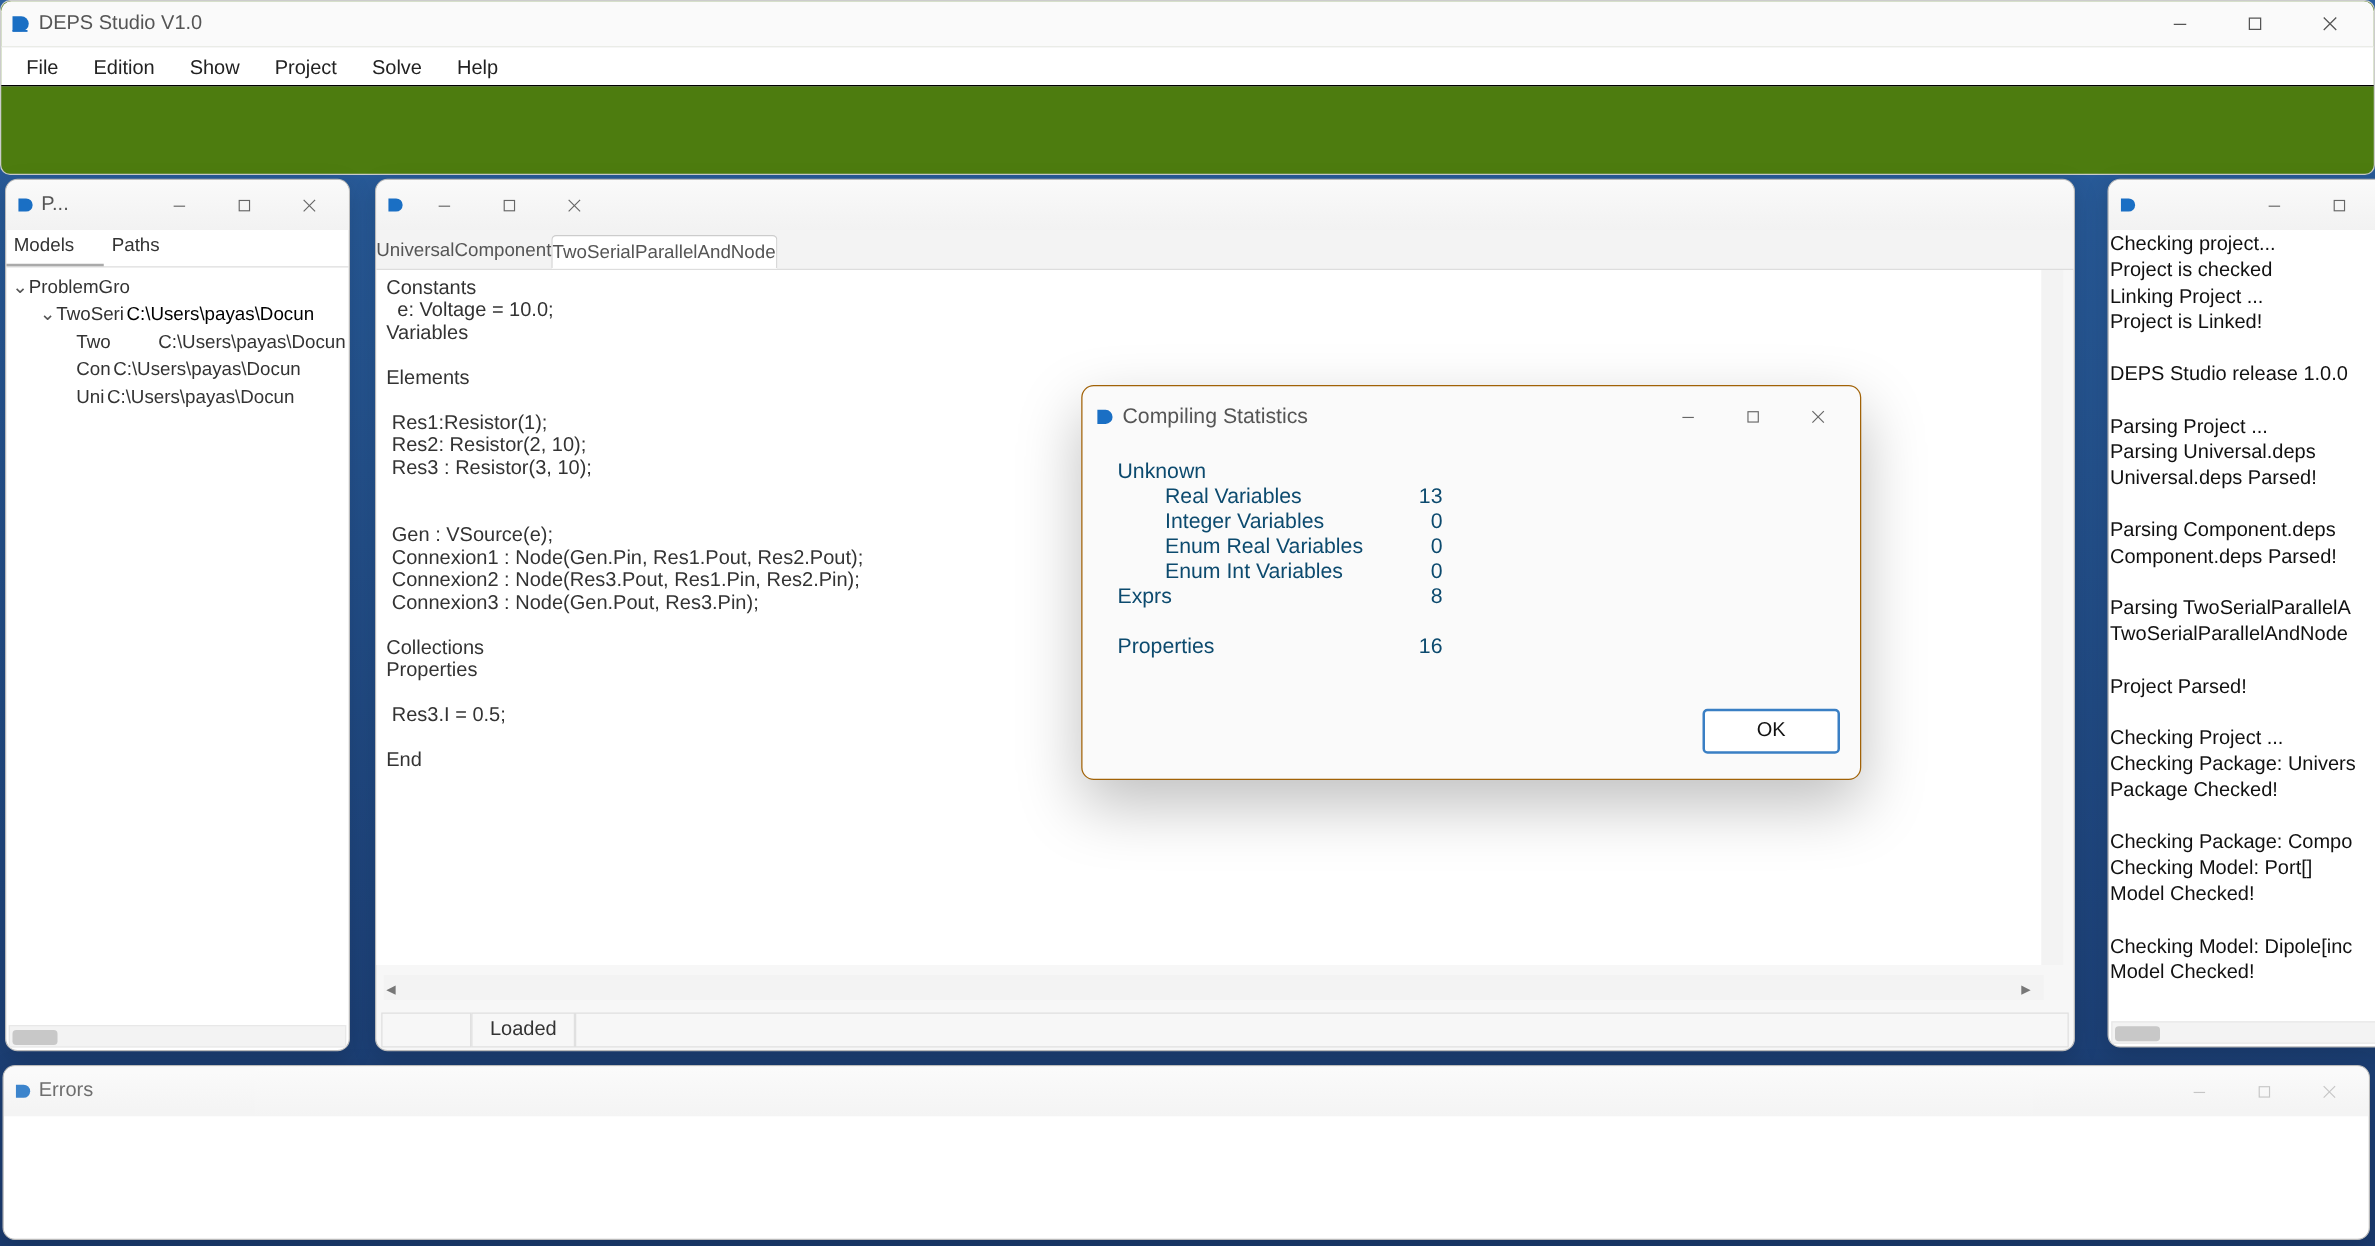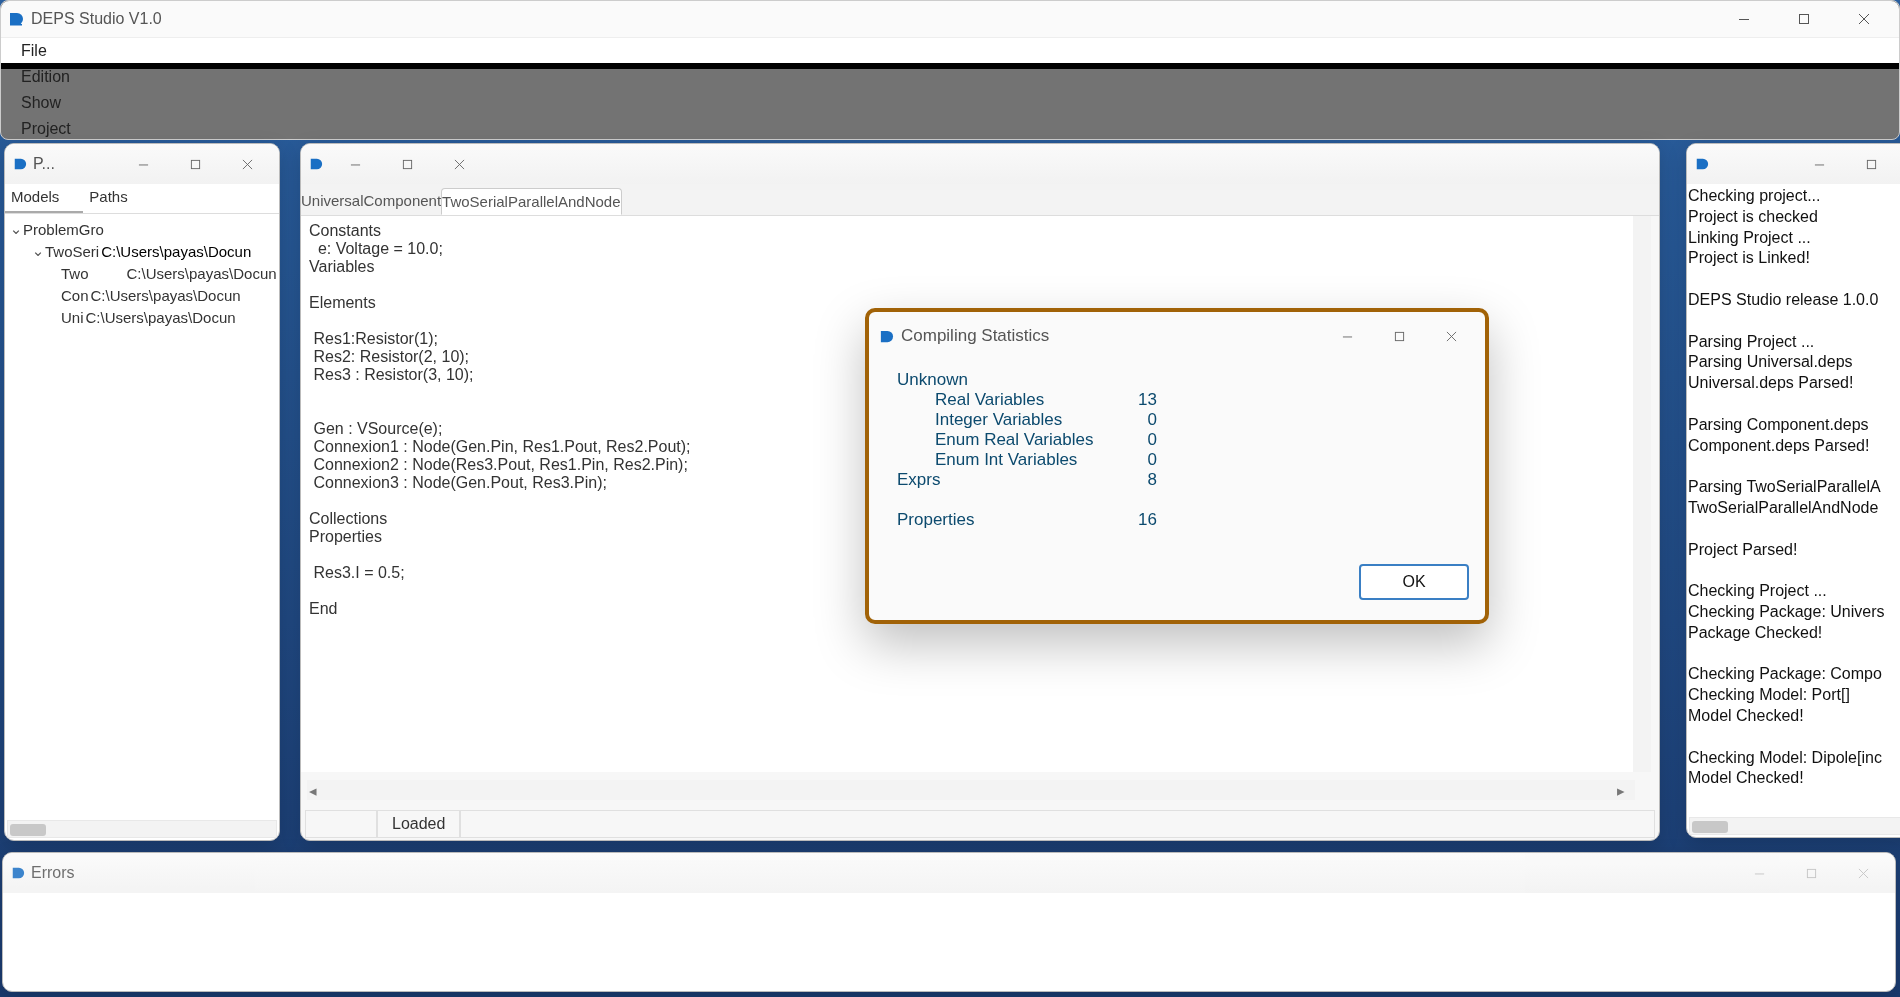--- a/index.html
+++ b/index.html
@@ -7,21 +7,21 @@
   font-family: "Segoe UI", Tahoma, sans-serif;
   background: linear-gradient(180deg, #2a5f9e 0%, #1a3a6e 100%);
   width: 1900px;
   height: 997px;
   overflow: hidden;
   font-size: 15px;
   color: #333;
 }
 .main-window {
   position: absolute; top: 0; left: 0; right: 0;
-  background: #737373;
+  background: #4d7c0f;
   border: 1px solid #ccc;
   border-radius: 8px;
   height: 140px;
 }
 .titlebar {
   height: 36px;
   display: flex; align-items: center;
   padding: 0 6px;
   background: #fafafa;
   border-top-left-radius: 8px;
@@ -30,26 +30,25 @@
 .titlebar .app-icon { margin-right: 6px; color:#1a6fc4; }
 .titlebar-title { flex: 1; font-size: 16px; color: #555; }
 .win-controls { display: flex; gap: 2px; }
 .win-btn {
   width: 58px; height: 32px;
   display: flex; align-items: center; justify-content: center;
   color: #555; cursor: pointer;
 }
 .menubar {
   height: 32px;
-  display: flex; align-items: flex-start;
+  display: flex; align-items: flex-end;
   padding: 0 6px;
   border-top: 1px solid #eee;
-  border-bottom: 6px solid #000000;
+  border-bottom: 1px solid #000000;
   background: #fff;
-  flex-direction: column;
 }
 .menubar-item {
   padding: 4px 14px;
   cursor: pointer;
   font-size: 16px;
   color: #222;
 }
 
 .sub-window {
   position: absolute;
@@ -118,21 +117,21 @@
 #panel-log .log-body { padding:2px 1px; font-size:16px; color:#111; overflow:hidden; height:608px;}
 #panel-log .log-line { white-space: nowrap; overflow:hidden; line-height:1.3; }
 
 
 #panel-errors { top: 852px; left: 2px; width: 1894px; height: 140px; background:#fff;}
 #panel-errors .sub-titlebar { opacity:0.85; }
 
 
 .dialog {
   position:absolute; top:308px; left:865px; width:624px; height:316px;
-  background:#fafafa; border:4px solid #a16207; border-radius:10px;
+  background:#fafafa; border:1px solid #a16207; border-radius:10px;
   box-shadow:0 20px 50px rgba(0,0,0,0.25);
 }
 .dialog .dlg-titlebar {
   height:48px; display:flex; align-items:center; padding:0 8px; font-size:17px; color:#555;
 }
 .dialog .body { padding: 10px 28px; font-size:17px; color:#0c4a6e;}
 .dialog .row { display:flex;}
 .dialog .row .label { width:200px; }
 .dialog .row.indent .label { padding-left:38px; }
 .dialog .row .value { width:60px; text-align:right;}

